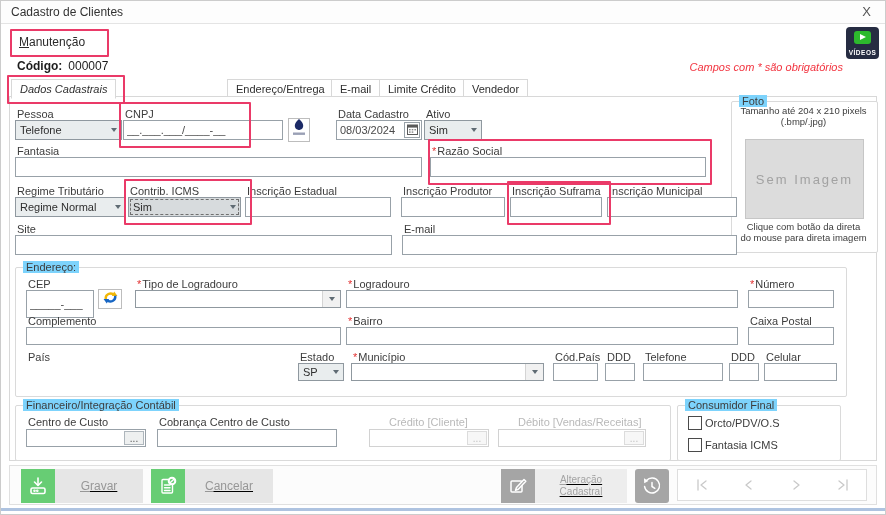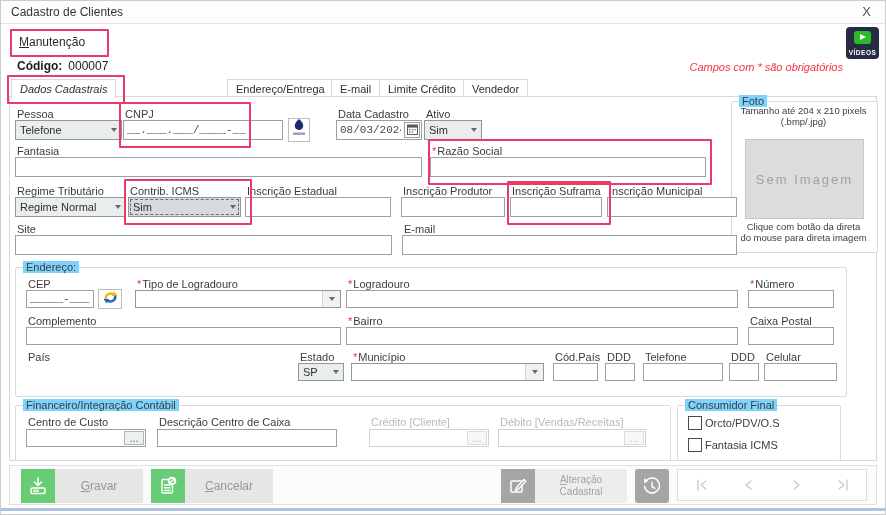--- a/index.html
+++ b/index.html
@@ -20,24 +20,24 @@
   .codeline { position:absolute; left:16px; top:58px; font-size:12px; color:#1c1c1c; }
   .codeline b { margin-right:6px; }
   .req-note { position:absolute; right:42px; top:60px; font-size:11px; font-style:italic; color:#f2333f; }
   .tab { position:absolute; top:78px; height:19px; line-height:18px; padding:0 8px;
          font-size:11px; color:#2f2f2f; background:#fff; border:1px solid #d8d8d8;
          box-sizing:border-box; white-space:nowrap; }
   .tab.active { z-index:3; border-bottom:1px solid #fff; height:20px;font-style:italic; }
   .panel { position:absolute; left:8px; top:95px; width:868px; height:365px;
            border:1px solid #d8d8d8; background:#fff; box-sizing:border-box; }
   .lbl { position:absolute; font-size:11px; color:#3c3c3c; white-space:nowrap; z-index:2; }
-  .lbl.dis { color:#b9b9b9; }
+  .lbl.dis { color:#b9b9b9;margin-left:18px; }
   .req { color:#e23131; margin-right:1px; }
   .inp { position:absolute; box-sizing:border-box; border:1px solid #98a1a8; background:#fff;
-         font-size:11px; color:#4a4a4a; padding:0 3px; font-family:Liberation Mono, monospace; z-index:2; }
+         font-size:11px; color:#4a4a4a; padding:0 3px; font-family:Liberation Sans, sans-serif; z-index:2; }
   input.inp { outline:none; }
   .inp.dis { border-color:#d2d2d2; }
   .cmb { position:absolute; box-sizing:border-box; border:1px solid #8f989f; background:#e9edee;
          font-size:11px; color:#2e2e2e; display:flex; align-items:center; padding:0 4px; z-index:2; }
   .cmb.white { background:#fff; padding-right:0; }
   .cmb.focused { background:#d7dbdd; outline:1px dashed #707070; outline-offset:-3px; }
   .tri { width:0; height:0; border-left:3.5px solid transparent; border-right:3.5px solid transparent;
          border-top:4px solid #5f6b73; margin-left:auto; }
   .chevbox { margin-left:auto; width:17px; align-self:stretch; background:#f1f1f1;
              border-left:1px solid #d4d4d4; display:flex; align-items:center; justify-content:center; }
@@ -50,21 +50,21 @@
   .dotsbtn { position:absolute; box-sizing:border-box; border:1px solid #aeb6bc; background:#eef0f0;
              font-size:10px; color:#555; text-align:center; line-height:13px; z-index:3; }
   .dotsbtn.dis { border-color:#dcdcdc; color:#c2c2c2; background:#f7f7f7; }
   .photo-hint { position:absolute; left:731px; width:143px; text-align:center; font-size:9.5px; color:#3c3c3c; z-index:2; }
   .imgbox { position:absolute; left:744px; top:138px; width:117px; height:78px; background:#dcdcdc;
             border:1px solid #c6c6c6; display:flex; align-items:center; justify-content:center; z-index:2; }
   .imgbox span { font-size:13px; color:#a2a2a2; letter-spacing:2px; }
   .cb { position:absolute; width:12px; height:12px; border:1px solid #4a4a4a; background:#fff; z-index:2; }
   .toolbar { position:absolute; left:8px; top:464px; width:868px; height:40px; box-sizing:border-box;
              border:1px solid #e0e0e0; background:#fcfcfc; }
-  .tbtn { position:absolute; top:468px; height:34px; display:flex; z-index:2; }
+  .tbtn { position:absolute; top:468px; height:34px; display:flex; z-index:2;text-decoration:underline; }
   .tbtn .icsq { width:34px; height:34px; display:flex; align-items:center; justify-content:center; }
   .icsq.green { background:#67cd74; }
   .icsq.gray { background:#a5a5a5; }
   .tbtn .cap { height:34px; display:flex; flex-direction:column; align-items:center; justify-content:center;
                background:#e6e6e6; color:#979797; font-size:12px; }
   .tbtn .cap.small { font-size:10px; background:#ededed; color:#a3a3a3; line-height:12px; }
   .navpanel { position:absolute; left:676px; top:468px; width:190px; height:32px; box-sizing:border-box;
               border:1px solid #dedede; background:#fff; display:flex; align-items:center;
               justify-content:space-around; z-index:2; }
   .navpanel .nbtn { display:flex; align-items:center; justify-content:center; width:30px; height:24px; }
@@ -184,21 +184,21 @@
   <div class="imgbox">
     <span>Sem Imagem</span>
   </div>
   <div class="photo-hint" style="top:220px">Clique com botão da direta</div>
   <div class="photo-hint" style="top:231px">do mouse para direta imagem</div>
 
   <div class="fs" style="left:14px;top:266px;width:830px;height:128px"></div>
   <span class="legend" style="left:22px;top:260px">Endereço:</span>
 
   <span class="lbl" style="left:27px;top:277px">CEP</span>
-  <input class="inp" style="left: 25px; top: 289px; width: 68px; height: 18px;" readonly="" value="_____-___">
+  <input class="inp" style="left: 25px; top: 289px; width: 68px; height: 28px;" readonly="" value="_____-___">
   <div class="iconbtn" style="left:97px;top:288px;width:24px;height:20px">
     <span>
       <svg width="15" height="13" viewBox="0 0 16 14">
           <path d="M3 9 A5.2 5.2 0 0 1 12 4.5" stroke="#f2b705" stroke-width="2.6" fill="none"></path>
           <polygon points="12,0.5 15.5,5.5 9.5,5.5" fill="#f2b705"></polygon>
           <path d="M13 5 A5.2 5.2 0 0 1 4 9.5" stroke="#1766c4" stroke-width="2.6" fill="none"></path>
           <polygon points="4,13.5 0.5,8.5 6.5,8.5" fill="#1766c4"></polygon>
         </svg>
     </span>
   </div>
@@ -257,21 +257,21 @@
   <span class="lbl" style="left:765px;top:350px">Celular</span>
   <input class="inp" style="left: 763px; top: 362px; width: 73px; height: 18px;">
 
   <div class="fs" style="left:14px;top:404px;width:654px;height:54px"></div>
   <span class="legend" style="left:22px;top:398px">Financeiro/Integração Contábil</span>
 
   <span class="lbl" style="left:27px;top:415px">Centro de Custo</span>
   <input class="inp" style="left: 25px; top: 428px; width: 120px; height: 18px; padding-right: 24px;">
   <span class="dotsbtn" style="left:123px;top:430px;width:20px;height:14px">...</span>
 
-  <span class="lbl" style="left:158px;top:415px">Descrição Centro de Caixa</span>
+  <span class="lbl" style="left:158px;top:415px">Cobrança Centro de Custo</span>
   <input class="inp" style="left: 156px; top: 428px; width: 180px; height: 18px;">
 
   <span class="lbl dis" style="left:370px;top:415px">Crédito [Cliente]</span>
   <input class="inp dis" style="left: 368px; top: 428px; width: 120px; height: 18px;" disabled="">
   <span class="dotsbtn dis" style="left:466px;top:430px;width:20px;height:14px">...</span>
 
   <span class="lbl dis" style="left:499px;top:415px">Débito [Vendas/Receitas]</span>
   <input class="inp dis" style="left: 497px; top: 428px; width: 148px; height: 18px;" disabled="">
   <span class="dotsbtn dis" style="left:623px;top:430px;width:20px;height:14px">...</span>
 

